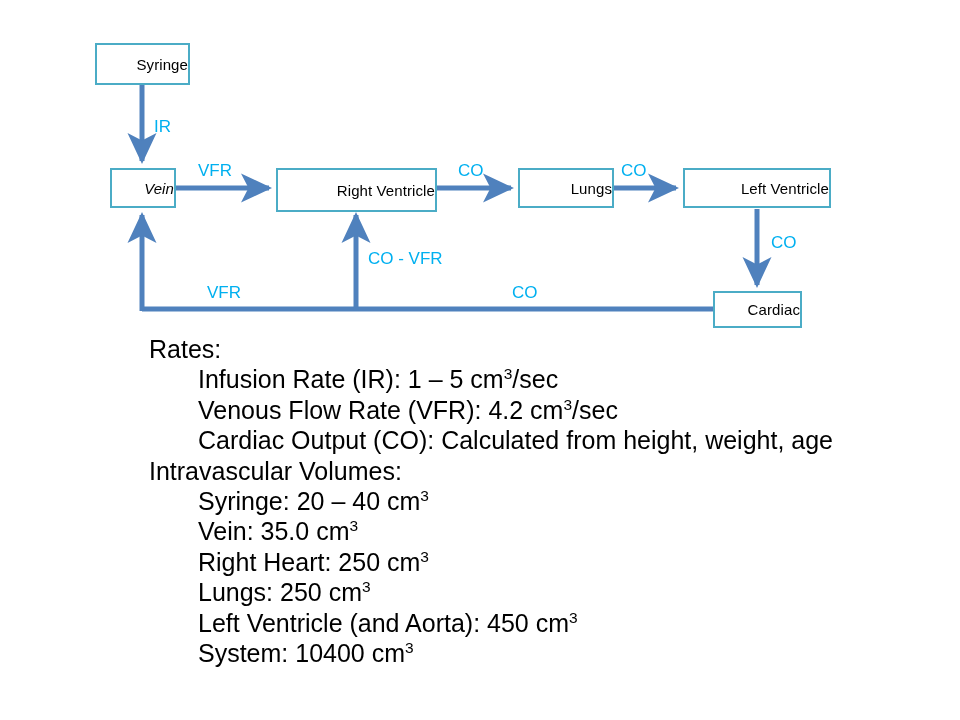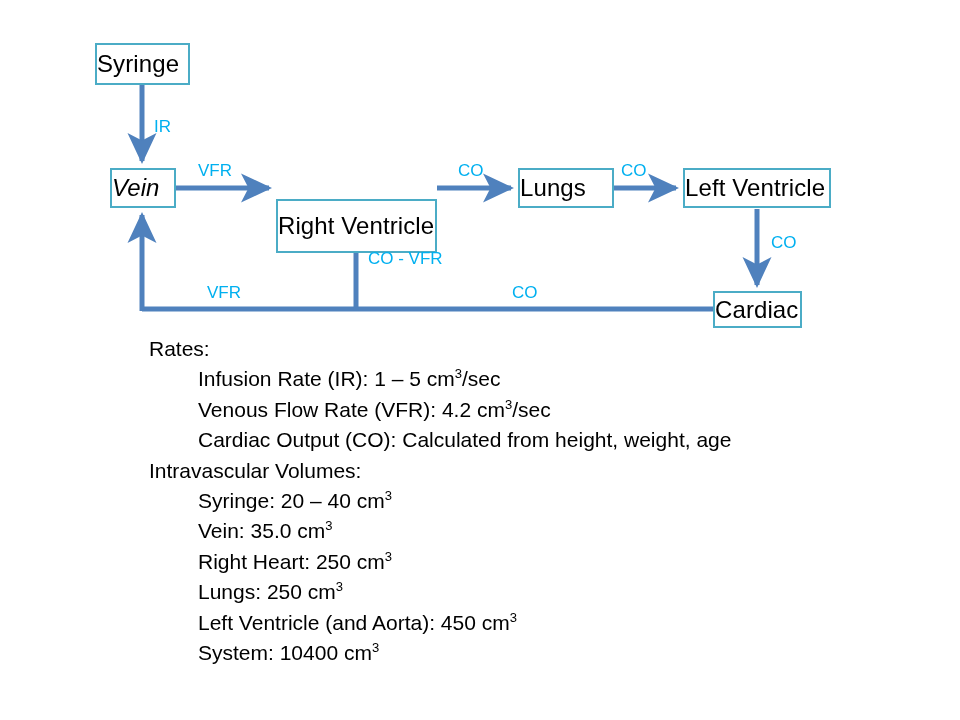--- a/index.html
+++ b/index.html
@@ -32,22 +32,22 @@
     height: 340px;
   }
 
   .node {
     position: absolute;
     box-sizing: border-box;
     border: 2px solid #4BACC6;
     background: #ffffff;
     display: flex;
     align-items: center;
-    justify-content: flex-start;
-    font-size: 24px;
+    justify-content: flex-end;
+    font-size: 15px;
     line-height: 1;
     color: #000000;
     white-space: nowrap;
     letter-spacing: 0.1px;
   }
 
   .edge-label {
     position: absolute;
     color: #00B0F0;
     font-size: 17px;
@@ -55,21 +55,21 @@
     white-space: nowrap;
     text-align: center;
   }
 
   
   #notes {
     position: absolute;
     left: 149px;
     top: 334px;
     width: 790px;
-    font-size: 21px;
+    font-size: 25px;
     line-height: 30.4px;
     color: #000000;
   }
   #notes .line {
     white-space: nowrap;
   }
   #notes .indent {
     padding-left: 49px;
   }
   sup {
@@ -111,21 +111,21 @@
   </svg>
 
   <div class="node" style="left:95px;  top:43px;  width:95px;  height:42px;">
     <span>Syringe</span>
   </div>
 
   <div class="node" style="left:110px; top:168px; width:66px;  height:40px;font-style:italic;">
     <span>Vein</span>
   </div>
 
-  <div class="node" style="left:276px; top:168px; width:161px; height:54px;margin-top:31px;">
+  <div class="node" style="left:276px; top:168px; width:161px; height:44px;">
     <span>Right Ventricle</span>
   </div>
 
   <div class="node" style="left:518px; top:168px; width:96px;  height:40px;">
     <span>Lungs</span>
   </div>
 
   <div class="node" style="left:683px; top:168px; width:148px; height:40px;">
     <span>Left Ventricle</span>
   </div>

